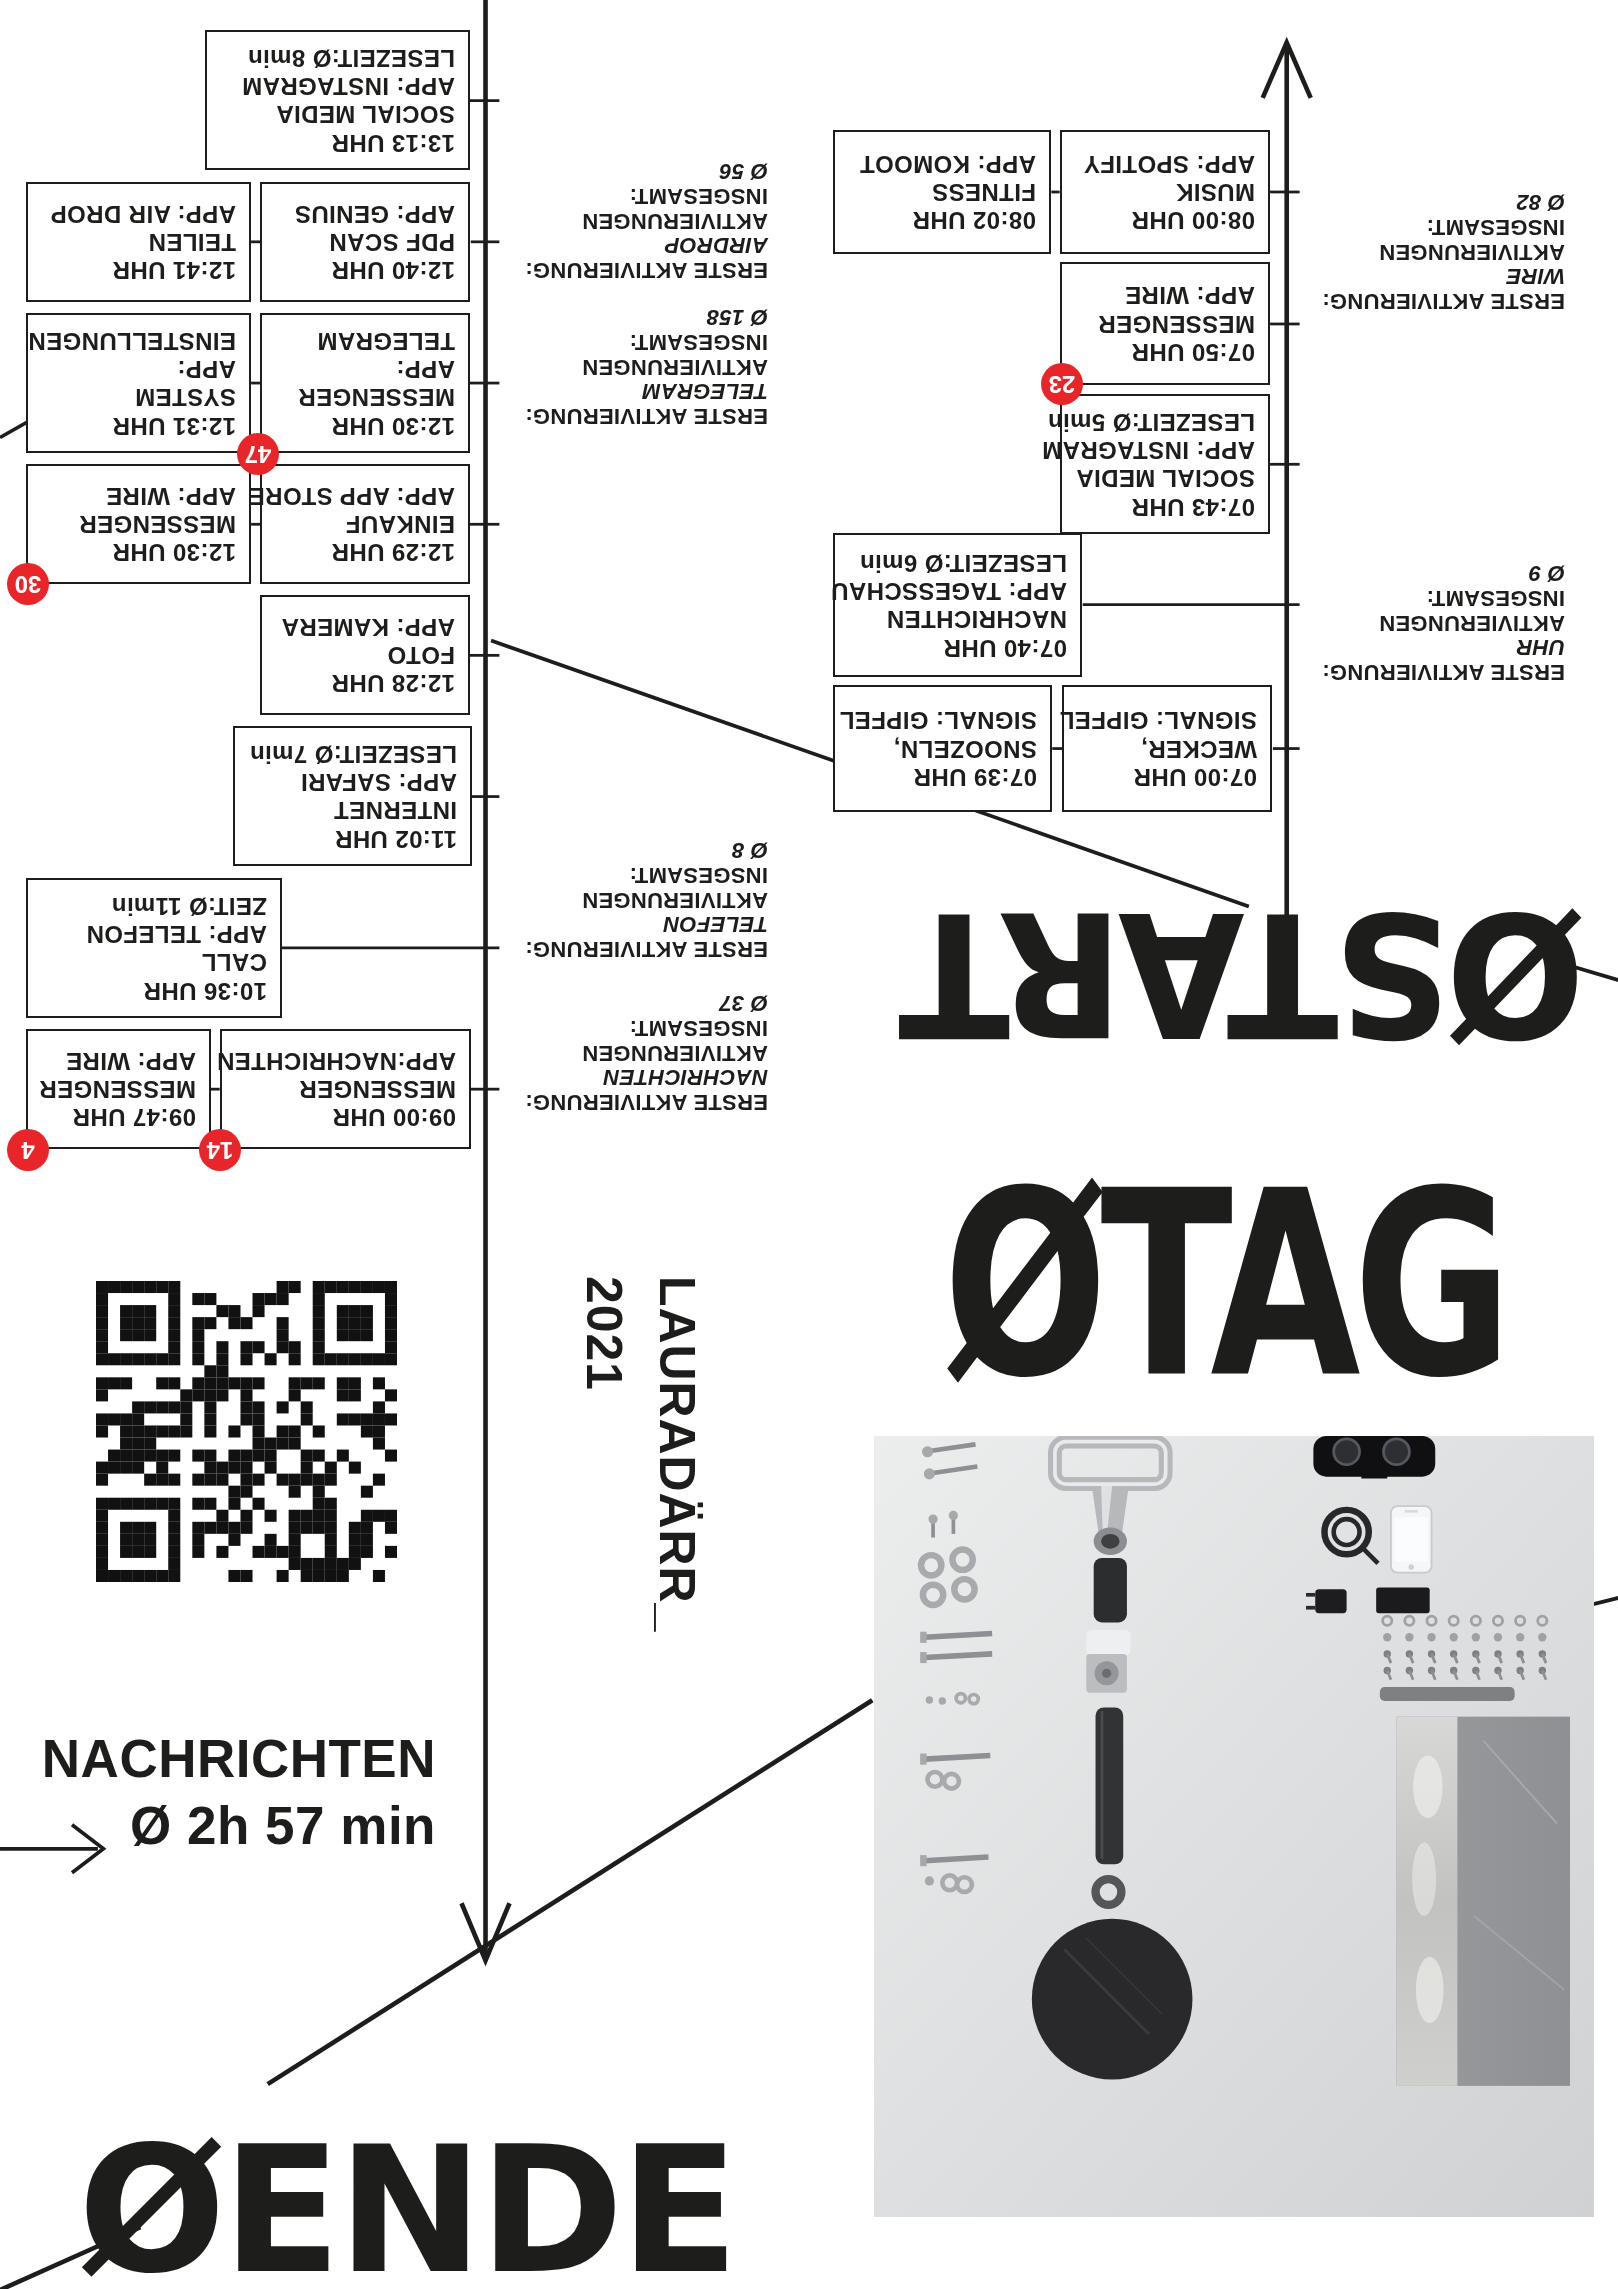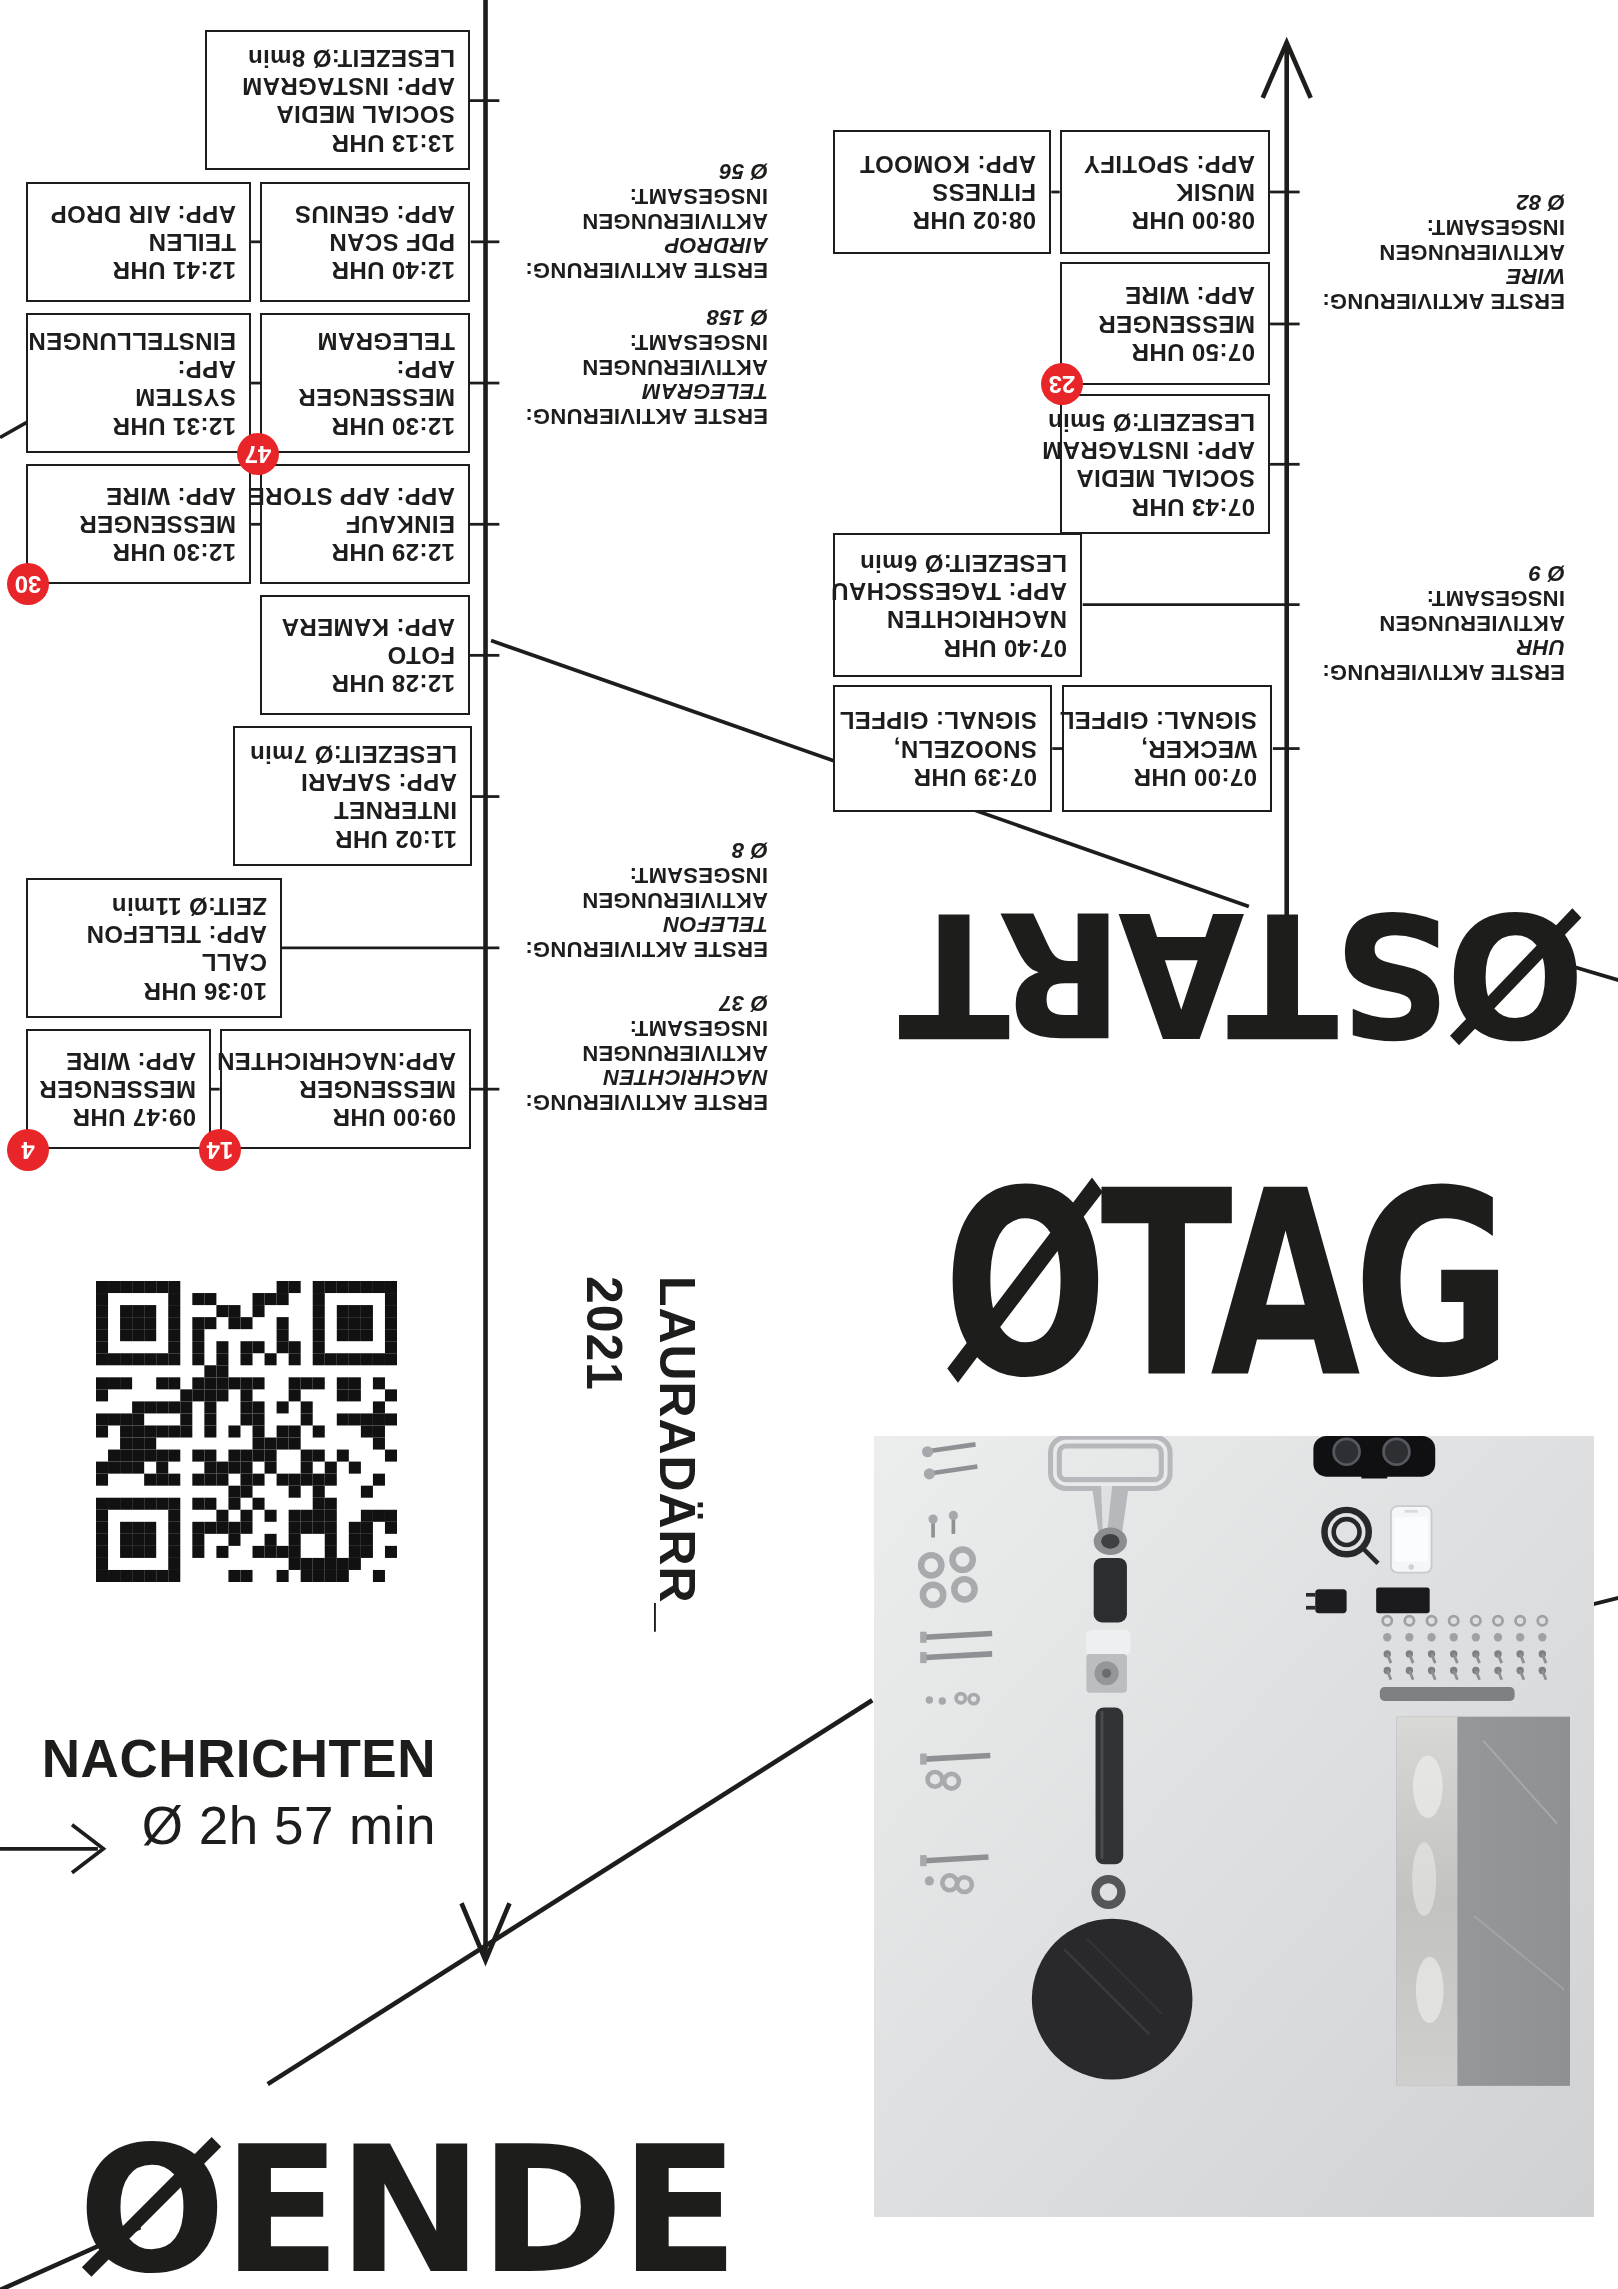--- a/index.html
+++ b/index.html
@@ -22,21 +22,21 @@
   #t-start{left:863px;top:890px;width:722px;font-size:164px;letter-spacing:-5.5px;
            transform:rotate(180deg) scaleY(1.04);}
   #t-tag{left:943px;top:1188px;font-size:194px;letter-spacing:-7.4px;transform:scaleY(1.32);
          transform-origin:left center;}
   #t-end{left:78px;top:2124px;font-size:174px;letter-spacing:-3.7px;}
   #credit{position:absolute;left:713px;top:1276px;z-index:2;transform:rotate(90deg);
           transform-origin:0 0;font-weight:800;font-size:50px;line-height:1.45;
           letter-spacing:0.9px;white-space:nowrap;}
   #smart{position:absolute;left:0;top:1728px;width:436px;text-align:right;z-index:2;}
   #smart .l1{font-weight:700;font-size:53px;letter-spacing:0.5px;}
-  #smart .l2{font-weight:400;font-size:53px;margin-top:5.5px;letter-spacing:0.5px;}
+  #smart .l2{font-weight:700;font-size:53px;margin-top:5.5px;letter-spacing:0.5px;}
   #qr{position:absolute;left:96px;top:1281px;z-index:2;}
   #photo{position:absolute;left:874px;top:1436px;width:720px;height:781px;z-index:2;}
   #caption{position:absolute;left:874px;top:2238px;width:720px;text-align:center;z-index:2;
            font-weight:700;font-size:27px;letter-spacing:1.4px;}
 </style>
 </head>
 <body>
 
 <div id="canvas">
 

